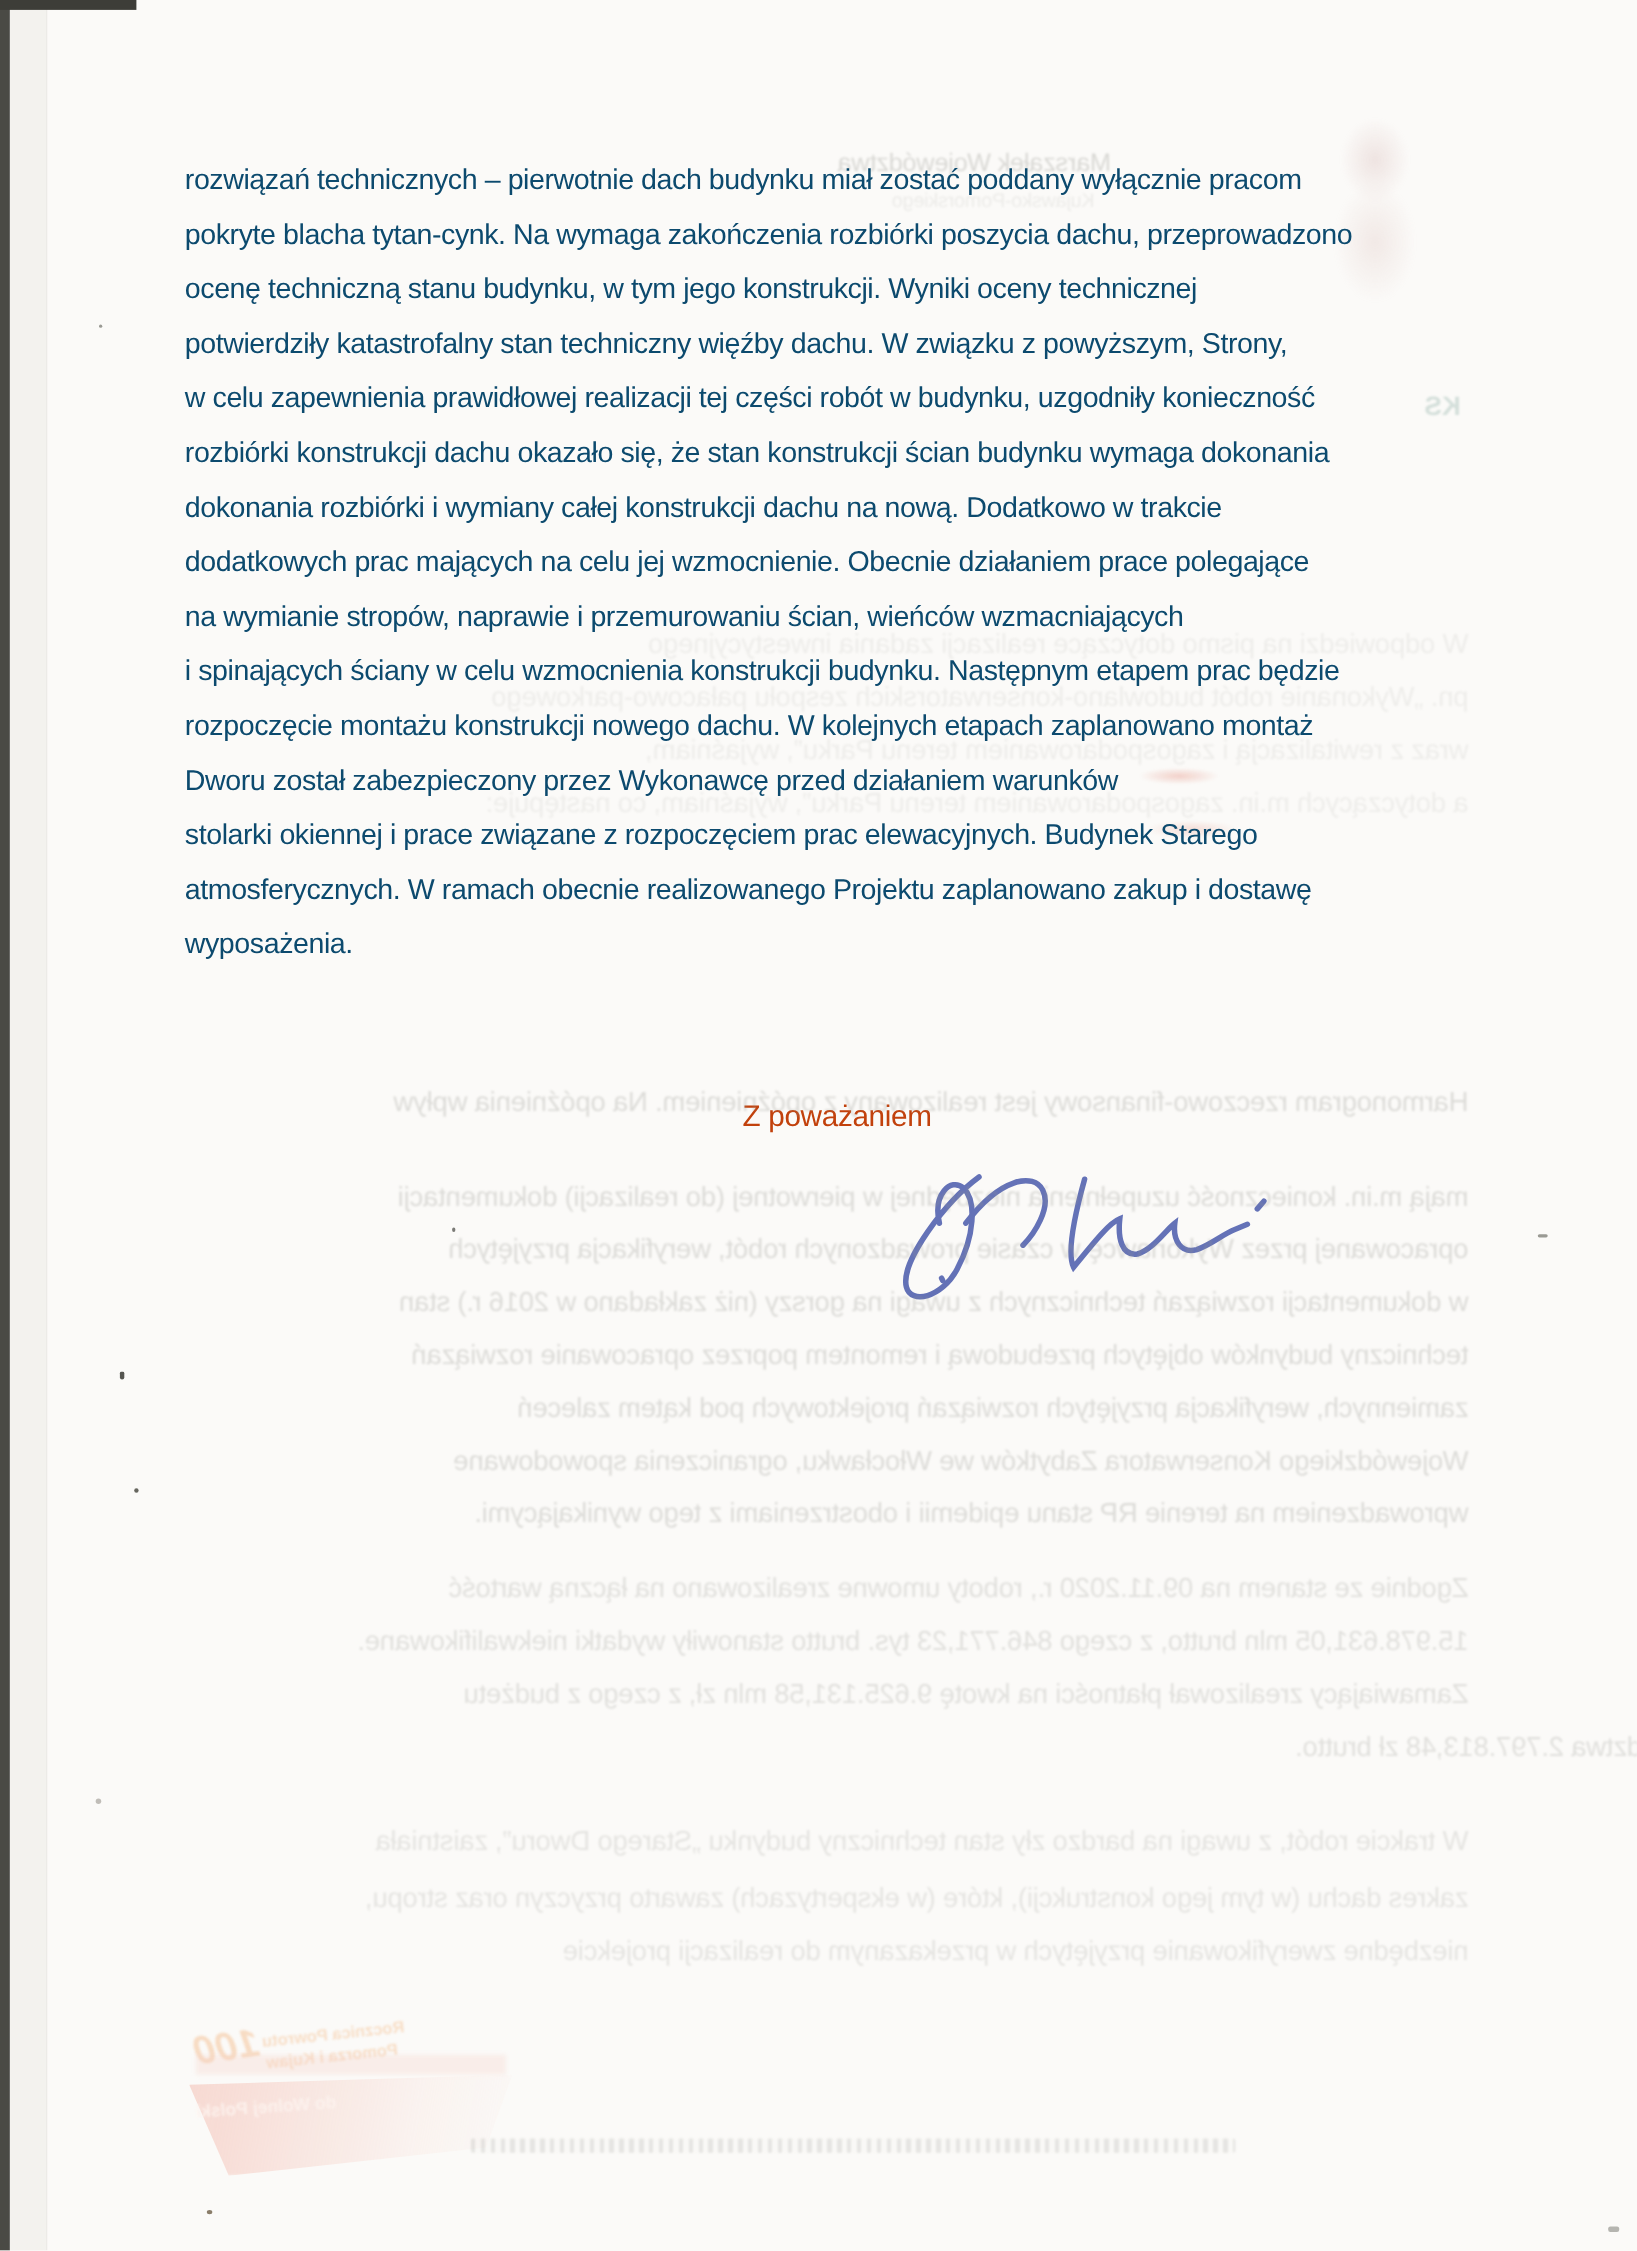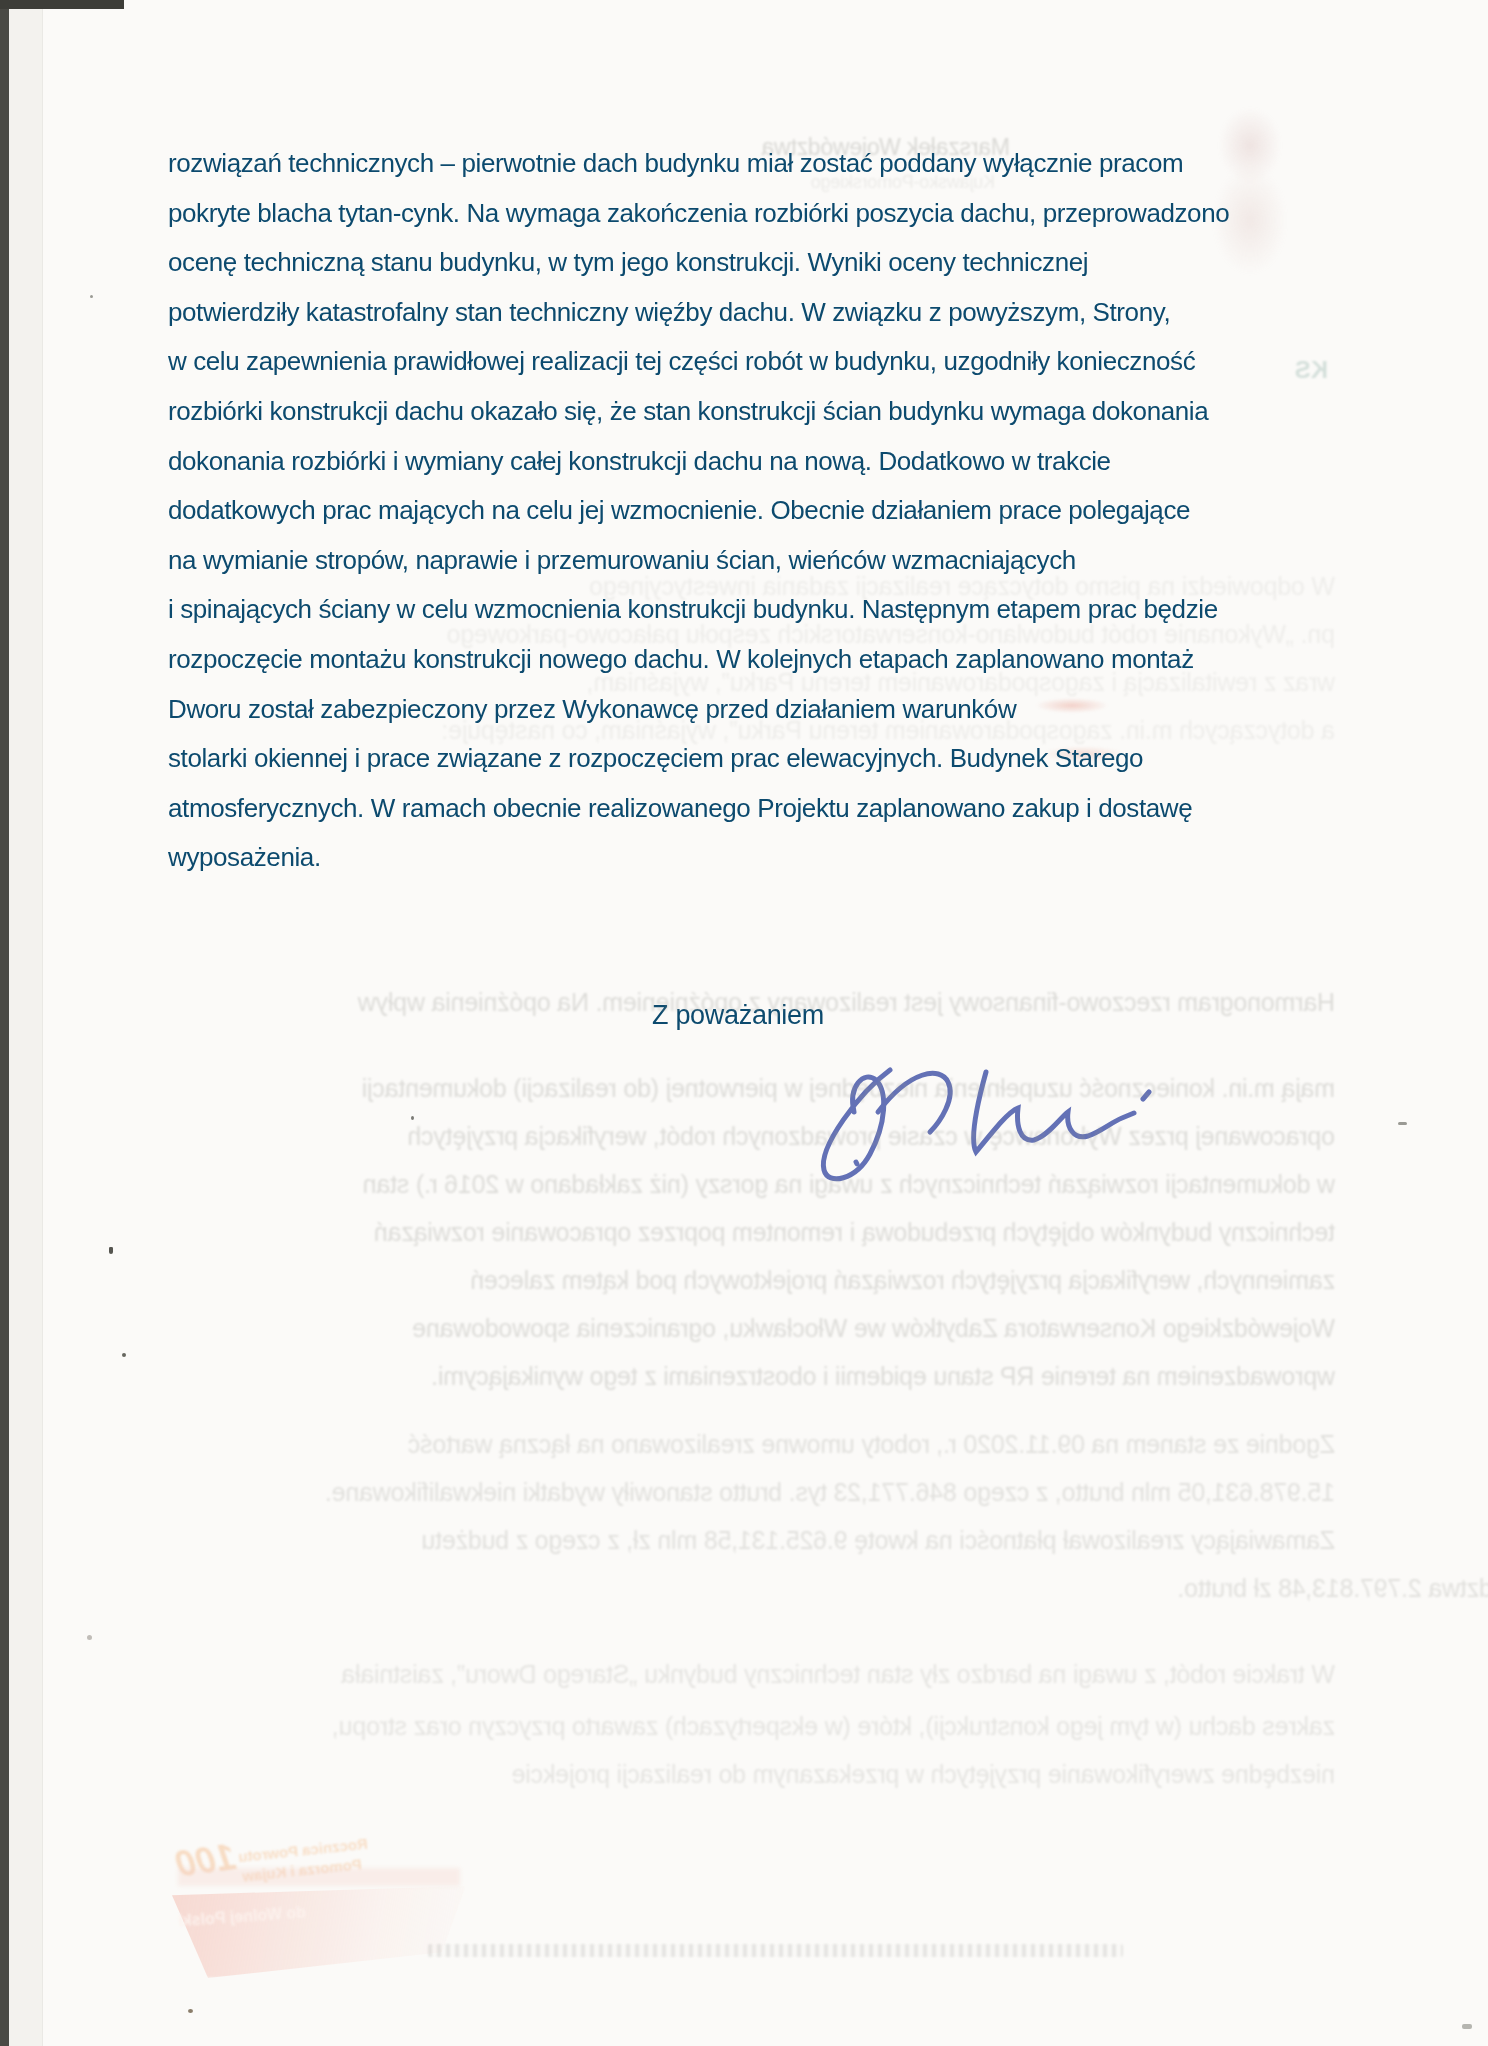--- a/index.html
+++ b/index.html
@@ -9,21 +9,21 @@
     font-family:"Liberation Sans", sans-serif;
   }
   
   .edge-left  { position:absolute; left:0; top:0; width:9px;  height:2046px; background:#4a4a45; }
   .edge-top   { position:absolute; left:0; top:0; width:124px; height:9px;   background:#3d3d38; }
   .margin-band{ position:absolute; left:9px; top:0; width:33px; height:2046px; background:#f3f2ee; border-right:1px solid rgba(0,0,0,0.035); }
 
   
   .body-text { position:absolute; left:168px; top:139px; width:1200px; color:#0c4a6e; }
   .body-text .ln { height:49.6px; line-height:49.6px; font-size:26px; letter-spacing:-0.4px; white-space:nowrap; }
-  .closing { position:absolute; left:652px; top:1000px; font-size:27px; color:#0c4a6e; letter-spacing:-0.3px; }
+  .closing { position:absolute; left:675px; top:1000px; font-size:27px; color:#c2410c; letter-spacing:-0.3px; }
 
   
   .ghost {
     position:absolute; left:153px; width:1182px;
     transform:scaleX(-1);
     color:#96968f; font-size:25px; letter-spacing:-0.2px; white-space:nowrap;
     filter:blur(1px); pointer-events:none;
   }
   .g-upper   { opacity:.13; }
   .g-mid     { opacity:.30; }

